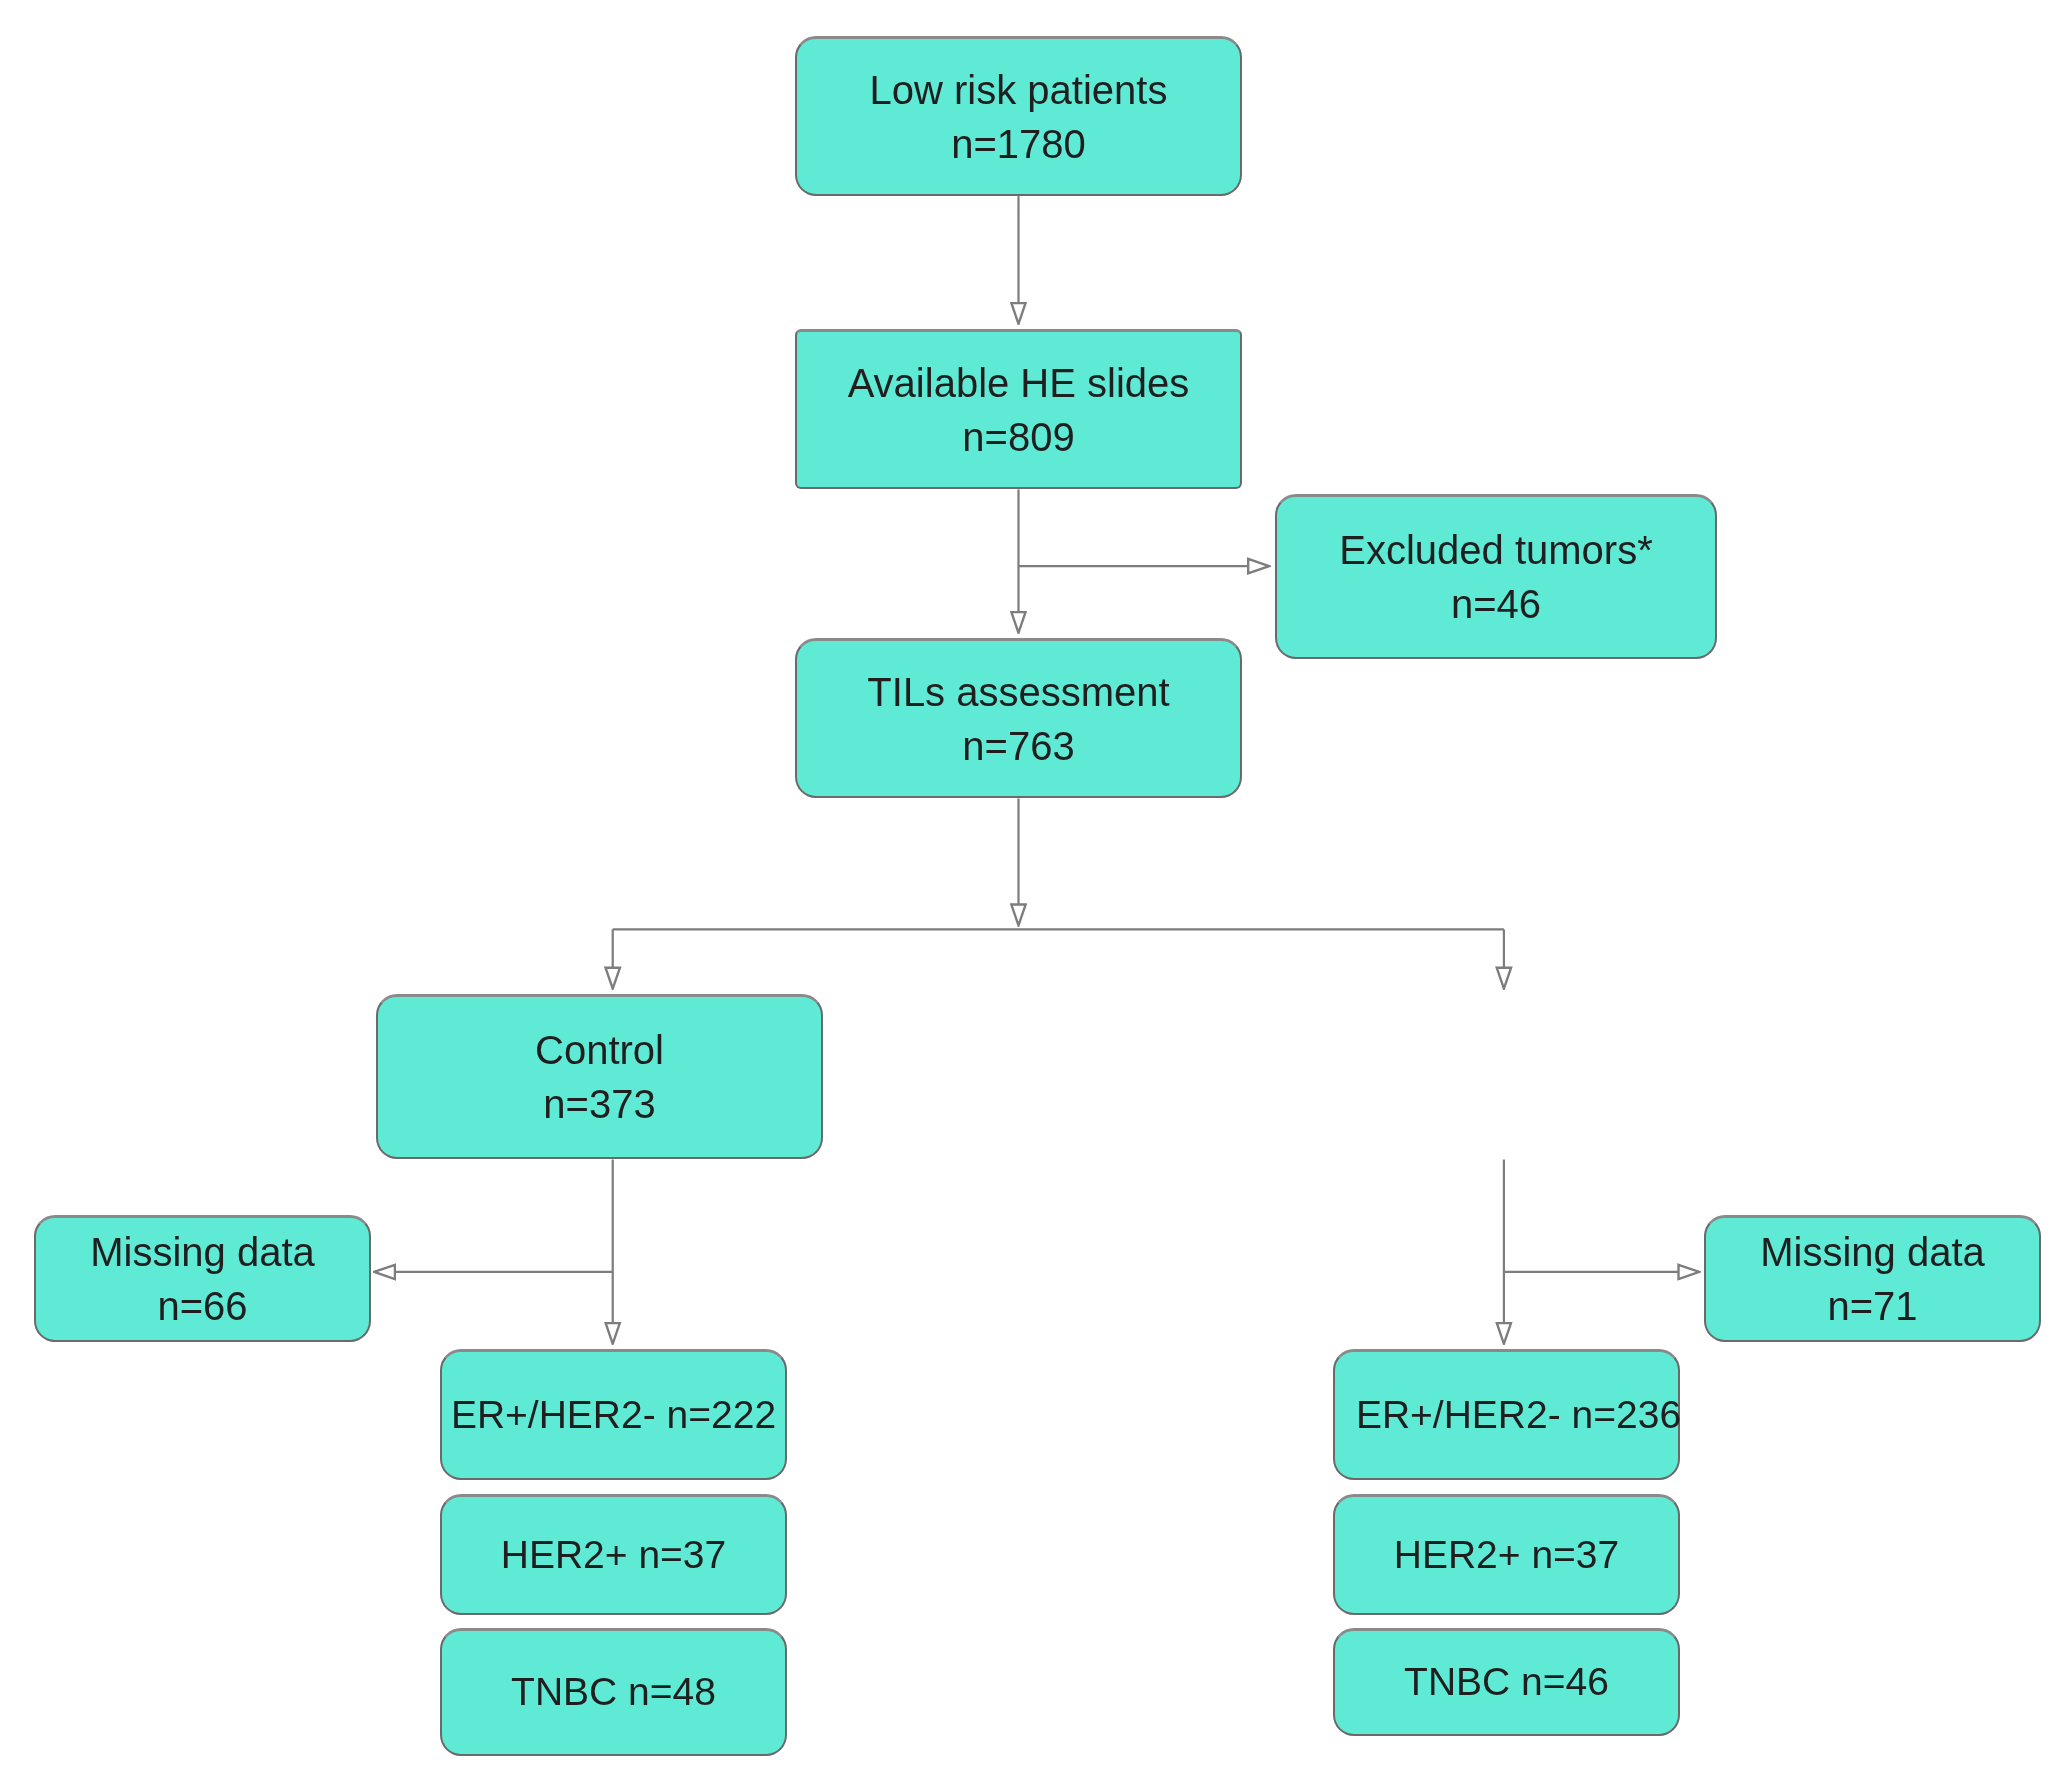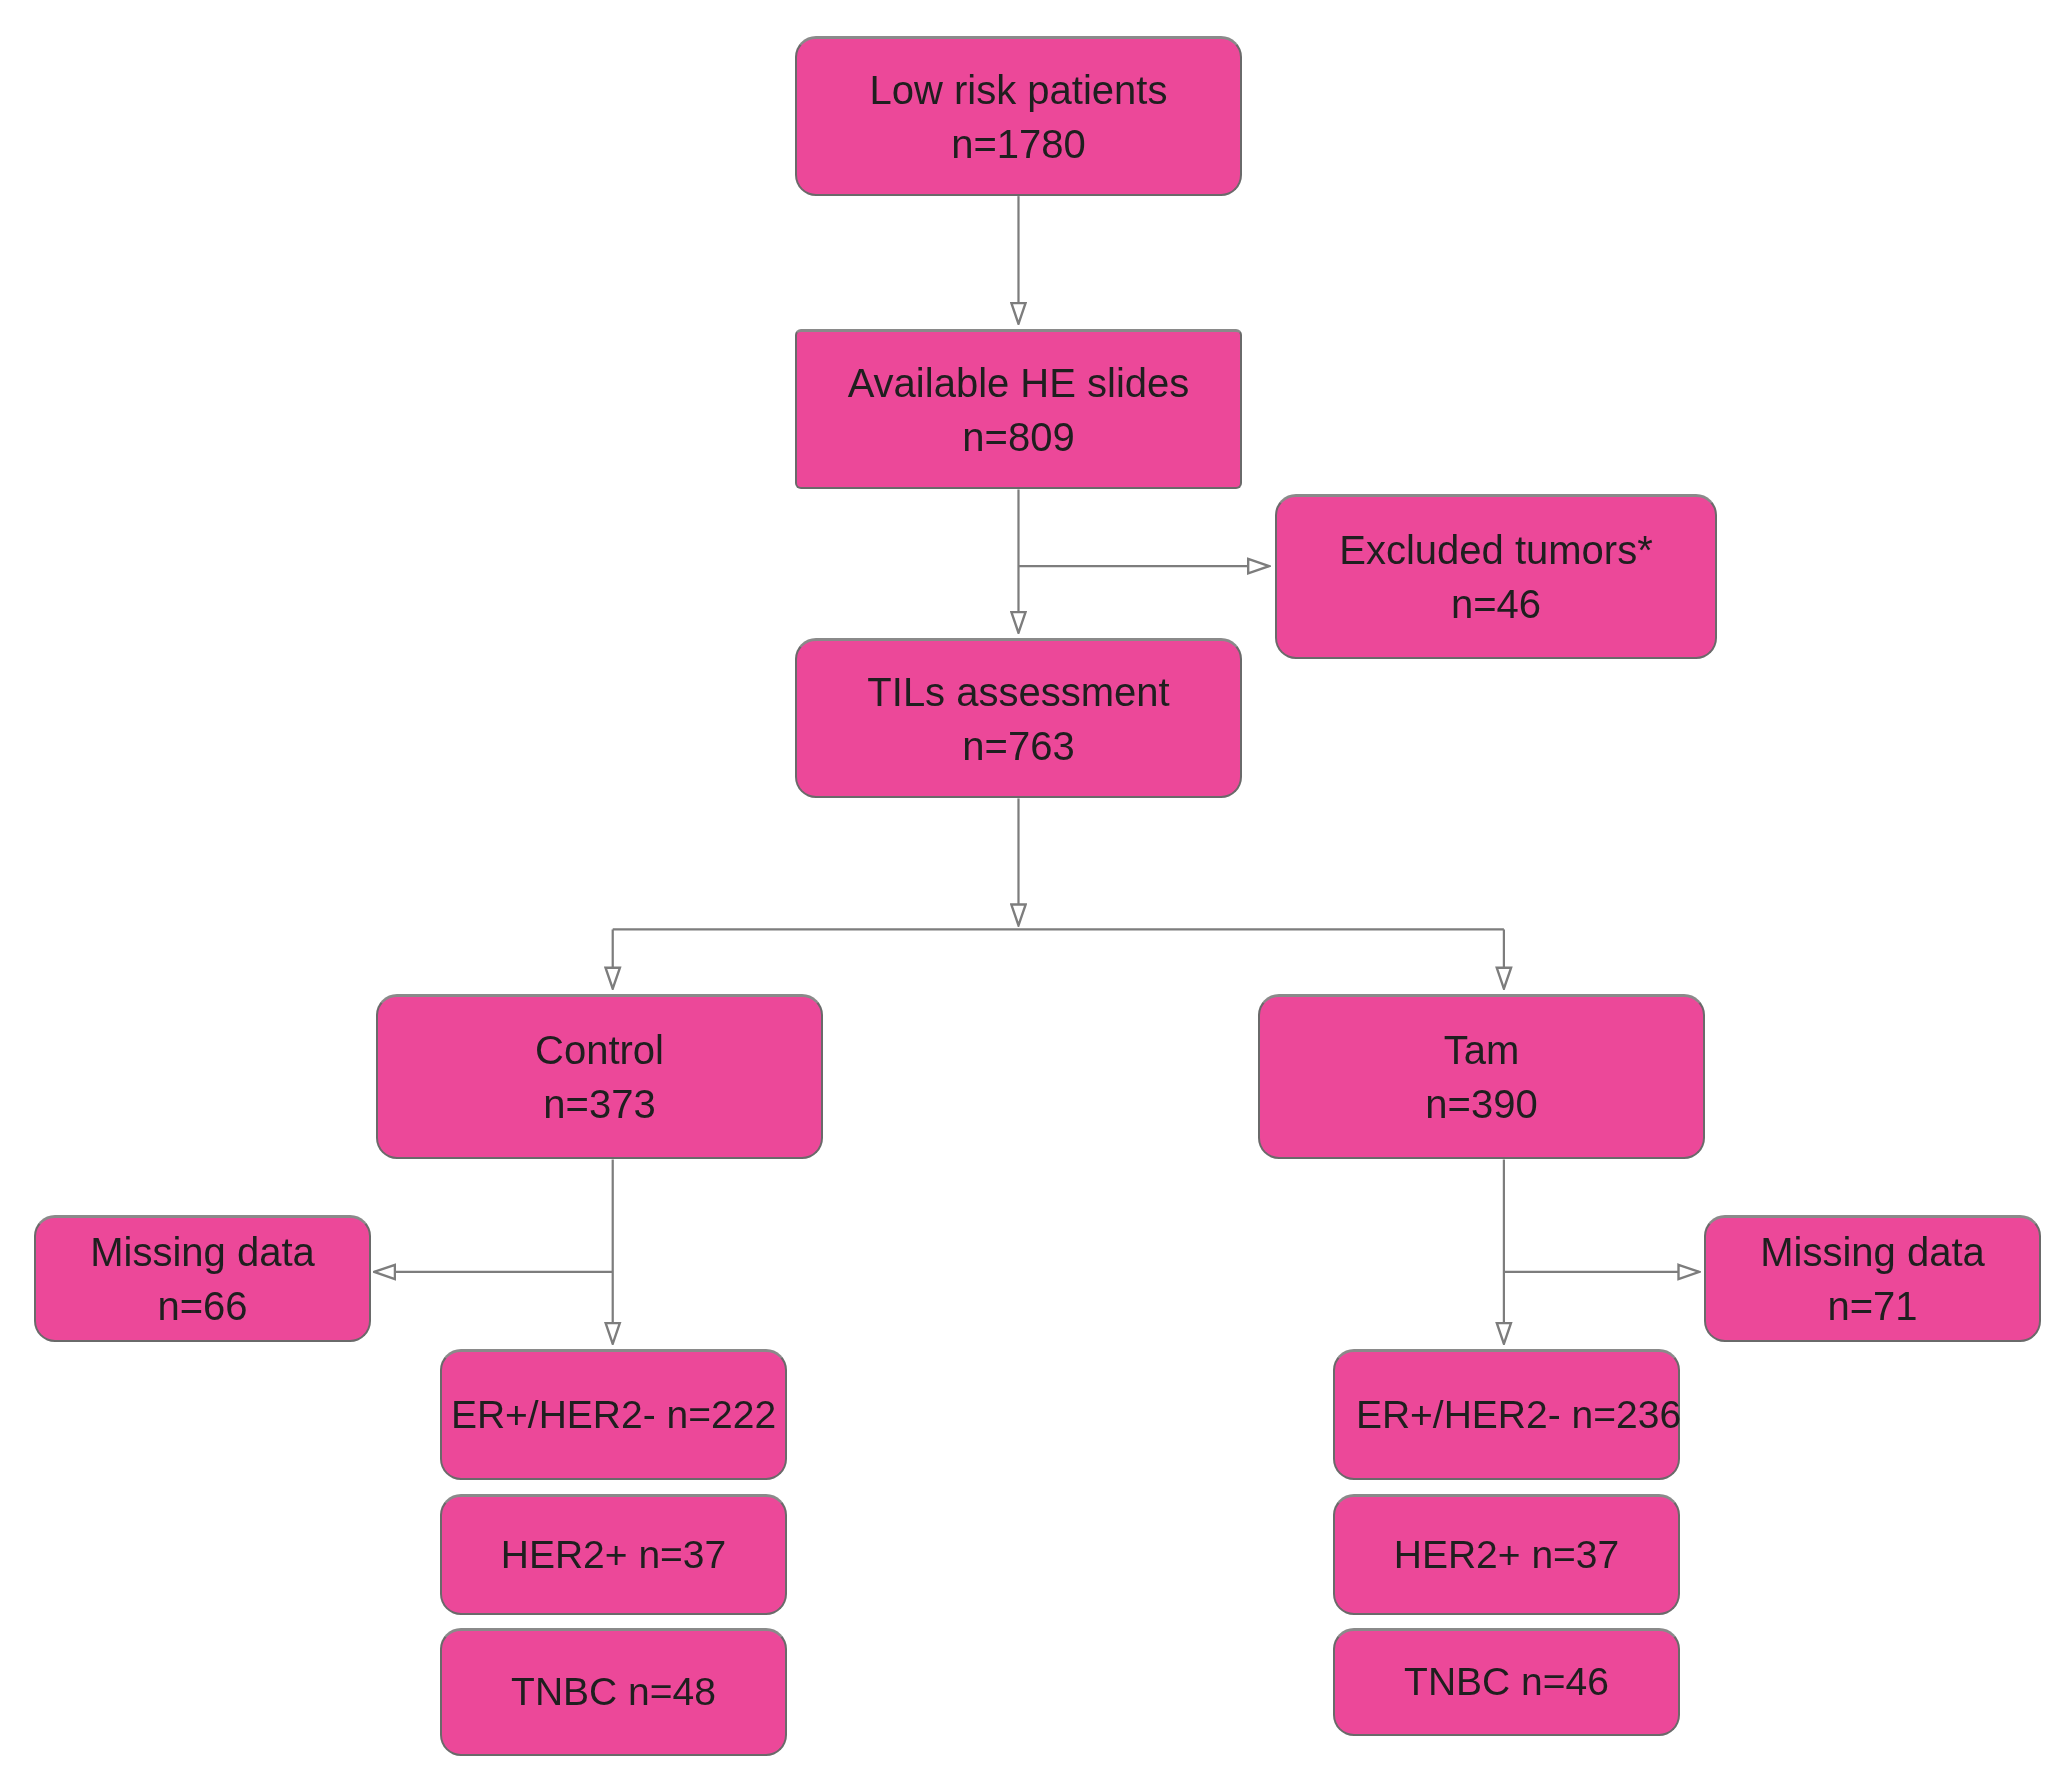--- a/index.html
+++ b/index.html
@@ -19,21 +19,21 @@
   .connectors {
     position: absolute;
     left: 0;
     top: 0;
     width: 2066px;
     height: 1777px;
   }
   .node {
     position: absolute;
     box-sizing: border-box;
-    background: #ec4899;
+    background: #5eead4;
     border: 2.2px solid #6a6a6a;
     border-top-color: #8a8a8a;
     border-top-width: 3px;
     border-radius: 21px;
     display: flex;
     flex-direction: column;
     align-items: center;
     justify-content: center;
     text-align: center;
     font-size: 40px;
@@ -103,24 +103,20 @@
   <div class="node" id="node-tils">
     <span class="line">TILs assessment</span>
     <span class="line">n=763</span>
   </div>
 
   <div class="node" id="node-control">
     <span class="line">Control</span>
     <span class="line">n=373</span>
   </div>
 
-  <div class="node" id="node-tam">
-    <span class="line">Tam</span>
-    <span class="line">n=390</span>
-  </div>
 
   <div class="node" id="node-missing-control">
     <span class="line">Missing data</span>
     <span class="line">n=66</span>
   </div>
 
   <div class="node" id="node-missing-tam">
     <span class="line">Missing data</span>
     <span class="line">n=71</span>
   </div>

